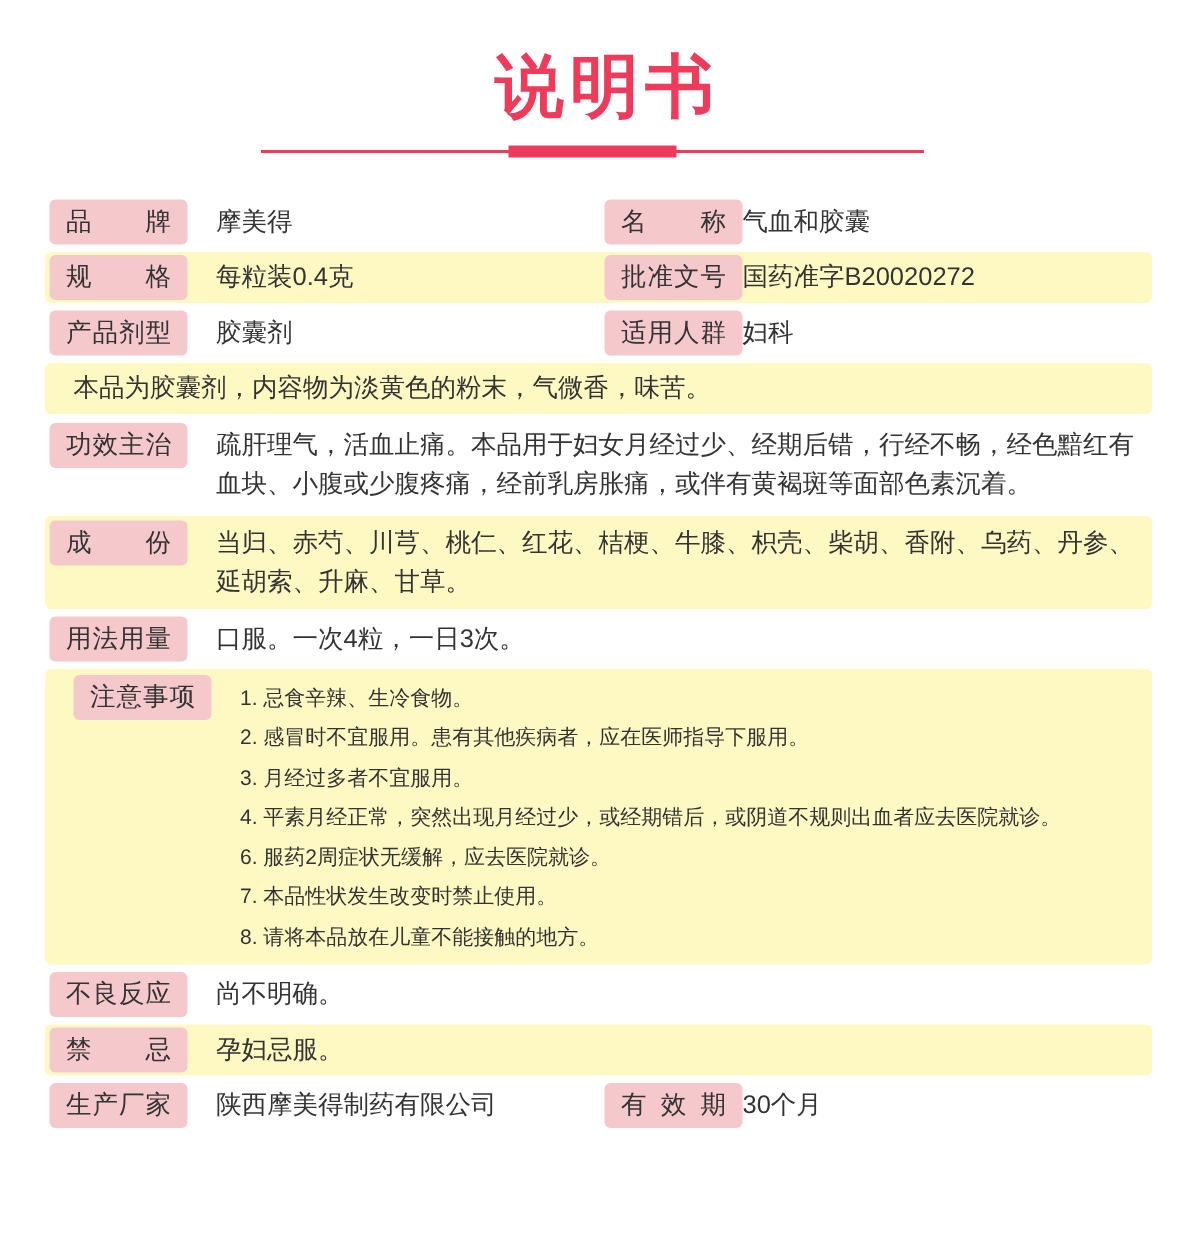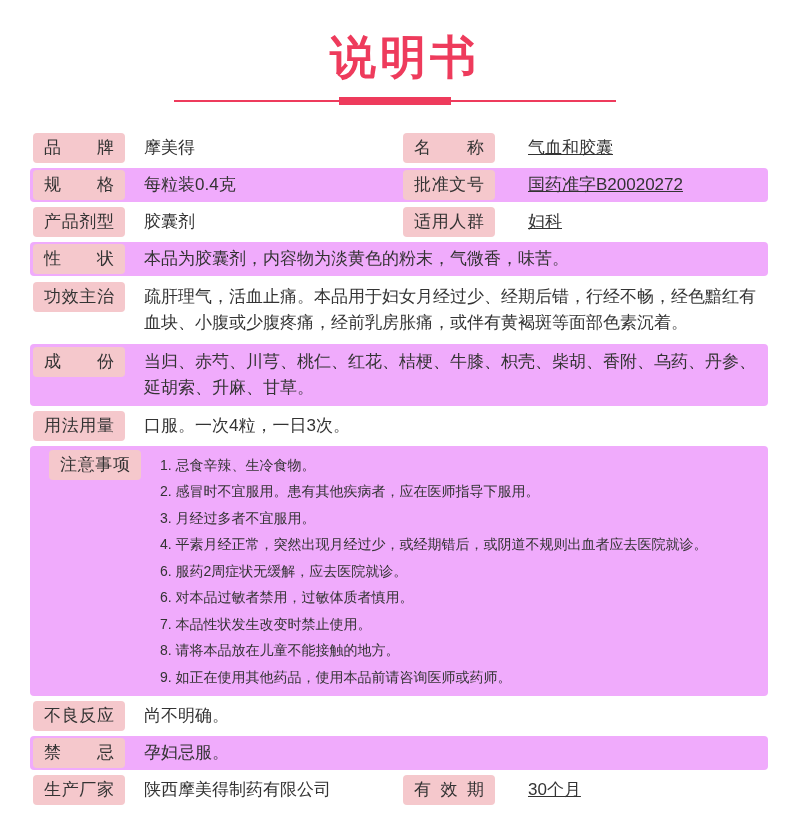--- a/index.html
+++ b/index.html
@@ -17,21 +17,21 @@
     line-height: 1.15;
     margin-left: 20px;
   }
   .divider { position: relative; width: 442px; height: 8px; margin: 12px auto 0 auto; }
   .divider-line { position: absolute; left: 0; right: 0; top: 3px; height: 2px; background: #ee3b5c; }
   .divider-bar { position: absolute; left: 50%; top: 0; transform: translateX(-50%); width: 112px; height: 8px; background: #ee3b5c; }
 
   .sheet { margin: 26px 22px 0 30px; width: 738px; }
 
   .row { display: flex; margin-bottom: 3px; border-radius: 4px; }
-  .row.striped { background: #f0abfc; align-items: center; }
+  .row.striped { background: #fef9c3; align-items: center; }
   .cell { display: flex; align-items: flex-start; padding: 2px 0; }
   .cell.left { flex: 0 0 370px; }
   .cell.right { flex: 1 1 auto; }
   .cell.full { flex: 1 1 auto; }
 
   .label {
     flex: 0 0 92px;
     height: 30px;
     line-height: 30px;
     margin-left: 3px;
@@ -44,21 +44,21 @@
     text-align-last: justify;
     white-space: nowrap;
     overflow: hidden;
   }
   .value {
     margin-left: 19px;
     font-size: 17px;
     line-height: 30px;
     color: #333333;
   }
-  .cell.right .value { margin-left: 33px; text-decoration: underline; }
+  .cell.right .value { margin-left: 0; }
 
   .row.multiline .cell { padding: 3px 0 4px 0; }
   .row.multiline .value { line-height: 26.5px; padding-top: 2px; padding-right: 6px; }
 
   .row.list-row .cell { padding: 4px 0 6px 16px; }
   .list { margin-left: 19px; padding-top: 2px; }
   .list-item { font-size: 14px; line-height: 26.5px; color: #333333; }
 </style>
 </head>
 <body>
@@ -100,21 +100,20 @@
       <div class="value">胶囊剂</div>
     </div>
     <div class="cell right">
       <div class="label">适用人群</div>
       <div class="value">妇科</div>
     </div>
   </div>
 
   <div class="row striped">
     <div class="cell full">
-      <div class="label">性状</div>
       <div class="value">本品为胶囊剂，内容物为淡黄色的粉末，气微香，味苦。</div>
     </div>
   </div>
 
   <div class="row multiline">
     <div class="cell full">
       <div class="label">功效主治</div>
       <div class="value">疏肝理气，活血止痛。本品用于妇女月经过少、经期后错，行经不畅，经色黯红有血块、小腹或少腹疼痛，经前乳房胀痛，或伴有黄褐斑等面部色素沉着。</div>
     </div>
   </div>
@@ -135,24 +134,22 @@
 
   <div class="row striped list-row">
     <div class="cell full">
       <div class="label">注意事项</div>
       <div class="list">
         <div class="list-item">1. 忌食辛辣、生冷食物。</div>
         <div class="list-item">2. 感冒时不宜服用。患有其他疾病者，应在医师指导下服用。</div>
         <div class="list-item">3. 月经过多者不宜服用。</div>
         <div class="list-item">4. 平素月经正常，突然出现月经过少，或经期错后，或阴道不规则出血者应去医院就诊。</div>
         <div class="list-item">6. 服药2周症状无缓解，应去医院就诊。</div>
-        <div class="list-item">6. 对本品过敏者禁用，过敏体质者慎用。</div>
         <div class="list-item">7. 本品性状发生改变时禁止使用。</div>
         <div class="list-item">8. 请将本品放在儿童不能接触的地方。</div>
-        <div class="list-item">9. 如正在使用其他药品，使用本品前请咨询医师或药师。</div>
       </div>
     </div>
   </div>
 
   <div class="row">
     <div class="cell full">
       <div class="label">不良反应</div>
       <div class="value">尚不明确。</div>
     </div>
   </div>

